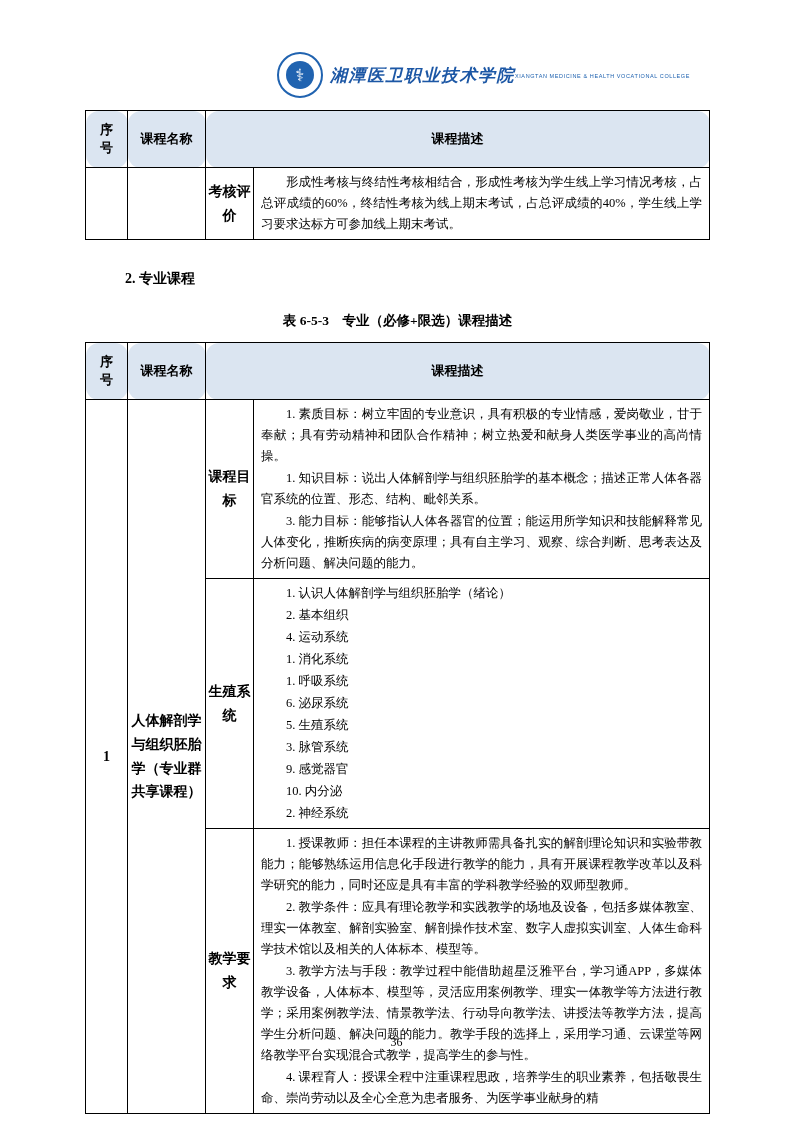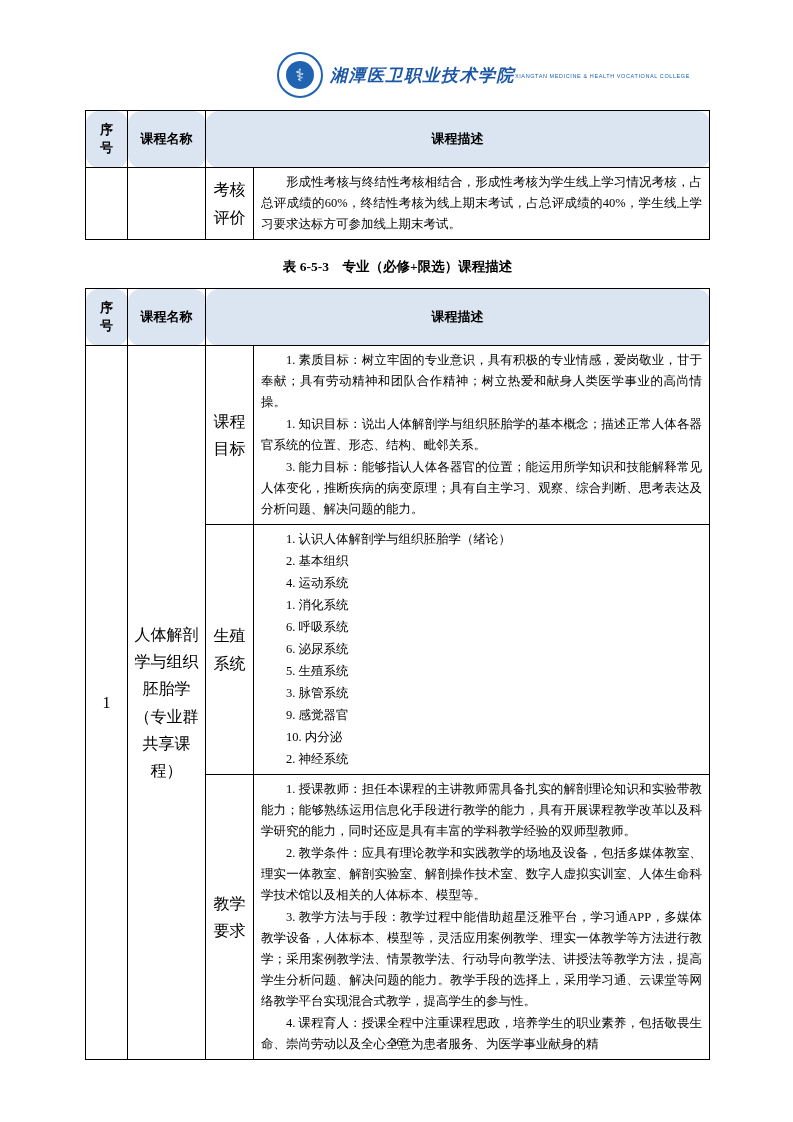--- a/index.html
+++ b/index.html
@@ -80,41 +80,42 @@
     padding: 10px;
     border-radius: 13px;
   }
   .col-index   { width: 42px; }
   .col-name    { width: 78px; }
   .col-sublabel{ width: 48px; }
   .col-text    { width: auto; }
 
   td.cell-center {
     text-align: center;
-    font-size: 16px;
+    font-size: 14px;
     padding: 2px;
     line-height: 1.7;
+    font-weight: bold;
   }
   td.cell-text {
     font-size: 12.5px;
     padding: 3px 6px;
     line-height: 21px;
     text-align: justify;
   }
   td.cell-text p { text-indent: 2em; margin: 1px; }
   td.cell-text p.list-line { text-align: left; }
 
   
   .section-heading {
     margin: 30px 0 0 40px;
     font-size: 14px;
     font-weight: bold;
   }
   .table-caption {
-    margin: 18px 0 12px 0;
+    margin: 24px 0 12px 0;
     text-align: center;
     font-size: 13.5px;
     font-weight: bold;
   }
 
   .page-number {
     position: absolute;
     bottom: 72px;
     left: 0;
     width: 100%;
@@ -154,20 +155,21 @@
       <td class="cell-center"></td>
       <td class="cell-center"></td>
       <td class="cell-center">考核评价</td>
       <td class="cell-text">
         <p>形成性考核与终结性考核相结合，形成性考核为学生线上学习情况考核，占总评成绩的60%，终结性考核为线上期末考试，占总评成绩的40%，学生线上学习要求达标方可参加线上期末考试。</p>
       </td>
     </tr>
   </tbody>
     </table>
 
+  <h3 class="section-heading">2. 专业课程</h3>
   <p class="table-caption">表 6-5-3　专业（必修+限选）课程描述</p>
 
   <table class="doc-table">
     <colgroup>
       <col class="col-index">
         <col class="col-name">
         <col class="col-sublabel">
         <col class="col-text">
     </colgroup>
     <tbody>
@@ -186,21 +188,21 @@
         <p>3. 能力目标：能够指认人体各器官的位置；能运用所学知识和技能解释常见人体变化，推断疾病的病变原理；具有自主学习、观察、综合判断、思考表达及分析问题、解决问题的能力。</p>
       </td>
     </tr>
     <tr>
       <td class="cell-center">生殖系统</td>
       <td class="cell-text">
         <p class="list-line">1. 认识人体解剖学与组织胚胎学（绪论）</p>
         <p class="list-line">2. 基本组织</p>
         <p class="list-line">4. 运动系统</p>
         <p class="list-line">1. 消化系统</p>
-        <p class="list-line">6. 呼吸系统</p>
+        <p class="list-line">1. 呼吸系统</p>
         <p class="list-line">6. 泌尿系统</p>
         <p class="list-line">5. 生殖系统</p>
         <p class="list-line">3. 脉管系统</p>
         <p class="list-line">9. 感觉器官</p>
         <p class="list-line">10. 内分泌</p>
         <p class="list-line">2. 神经系统</p>
       </td>
     </tr>
     <tr>
       <td class="cell-center">教学要求</td>

